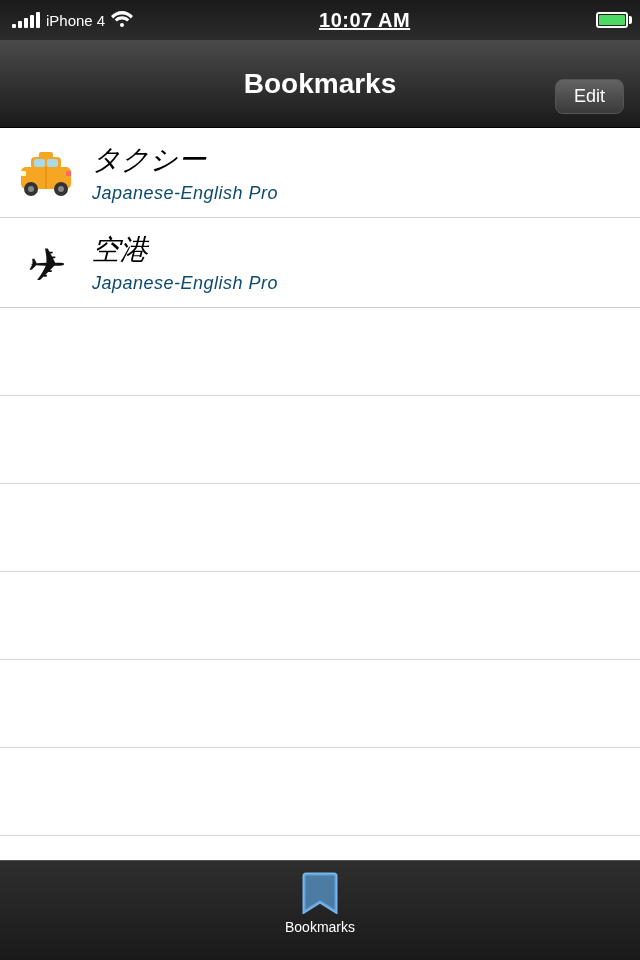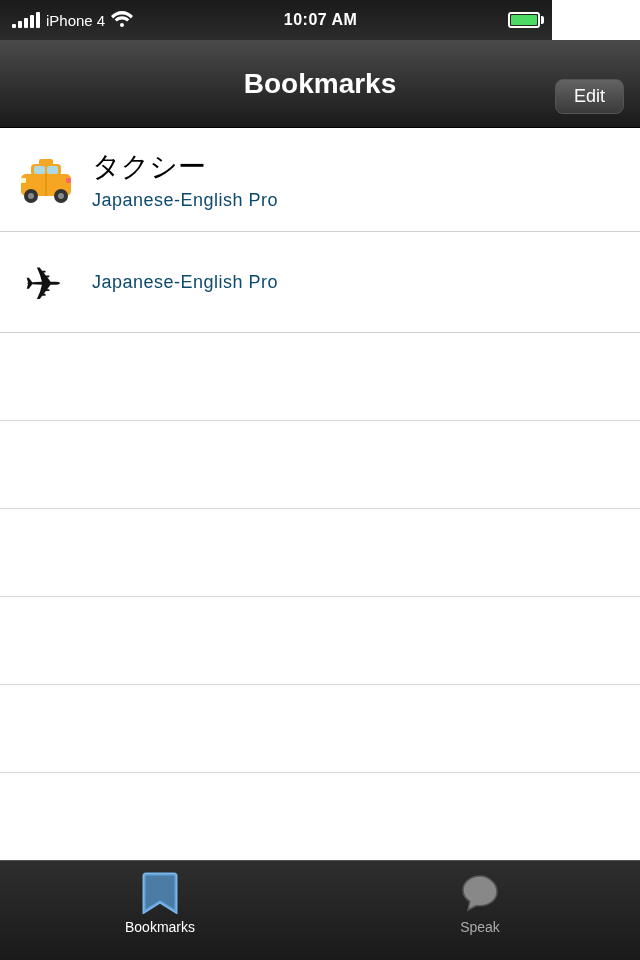--- a/index.html
+++ b/index.html
@@ -8,21 +8,21 @@
       width: 640px;
       height: 960px;
       background: #fff;
       font-family: -apple-system, 'Helvetica Neue', Arial, sans-serif;
       overflow: hidden;
       position: relative;
     }
 
     
     #status-bar {
-      width: 552px;
+      width: 640px;
       height: 40px;
       background: linear-gradient(to bottom, #1a1a1a, #2c2c2c);
       display: flex;
       align-items: center;
       justify-content: space-between;
       padding: 0 12px;
       color: #fff;
       font-size: 16px;
     }
 
@@ -44,23 +44,24 @@
       width: 4px;
       background: #fff;
       border-radius: 1px;
     }
 
     .wifi-icon {
       font-size: 14px;
     }
 
     .status-center {
-      font-size: 16px;
+      font-size: 20px;
       font-weight: 600;
       letter-spacing: 0.5px;
+      text-decoration: underline;
     }
 
     .status-right {
       display: flex;
       align-items: center;
       gap: 6px;
     }
 
     .battery {
       width: 32px;
@@ -125,23 +126,24 @@
     
     #list-container {
       background: #fff;
       height: 732px;
       overflow: hidden;
     }
 
     .list-item {
       display: flex;
       align-items: center;
-      padding: 20px 16px;
+      padding: 0 16px;
       border-bottom: 1px solid #d0d0d0;
       min-height: 90px;
+      font-style: italic;
     }
 
     .list-item-icon {
       width: 60px;
       height: 60px;
       display: flex;
       align-items: center;
       justify-content: center;
       margin-right: 16px;
       flex-shrink: 0;
@@ -282,20 +284,21 @@
   </div>
 
   <div class="list-item">
     <div class="list-item-icon">
 
       <svg width="52" height="52" viewBox="0 0 52 52" xmlns="http://www.w3.org/2000/svg">
         <text x="4" y="44" font-size="46" fill="#111">✈</text>
       </svg>
     </div>
     <div class="list-item-text">
+      <span class="item-title">空港</span>
       <span class="item-subtitle">Japanese-English Pro</span>
     </div>
   </div>
 
   <div class="empty-row"></div>
   <div class="empty-row"></div>
   <div class="empty-row"></div>
   <div class="empty-row"></div>
   <div class="empty-row"></div>
   <div class="empty-row"></div>
@@ -307,24 +310,16 @@
   <div class="tab-item active">
     <div class="tab-icon">
       <svg width="36" height="42" viewBox="0 0 36 42" xmlns="http://www.w3.org/2000/svg">
         <path d="M4 2h28a2 2 0 0 1 2 2v36l-16-10L2 40V4a2 2 0 0 1 2-2z" fill="none" stroke="#7ab4e8" stroke-width="3"></path>
         <path d="M4 2h28a2 2 0 0 1 2 2v36l-16-10L2 40V4a2 2 0 0 1 2-2z" fill="#5ba0d8" opacity="0.7"></path>
       </svg>
     </div>
     <span class="tab-label" style="color:#fff;">Bookmarks</span>
   </div>
 
-  <div class="tab-item">
-    <div class="tab-icon">
-      <svg width="40" height="38" viewBox="0 0 40 38" xmlns="http://www.w3.org/2000/svg">
-        <path d="M20 2C10.6 2 3 8.3 3 16c0 4.6 2.6 8.7 6.7 11.3L8 36l8.5-4.5c1.1.2 2.3.3 3.5.3 9.4 0 17-6.3 17-14S29.4 2 20 2z" fill="#888" stroke="#555" stroke-width="1.5"></path>
-      </svg>
-    </div>
-    <span class="tab-label">Speak</span>
-  </div>
 
 
 
 </div>
 
 </body></html>

